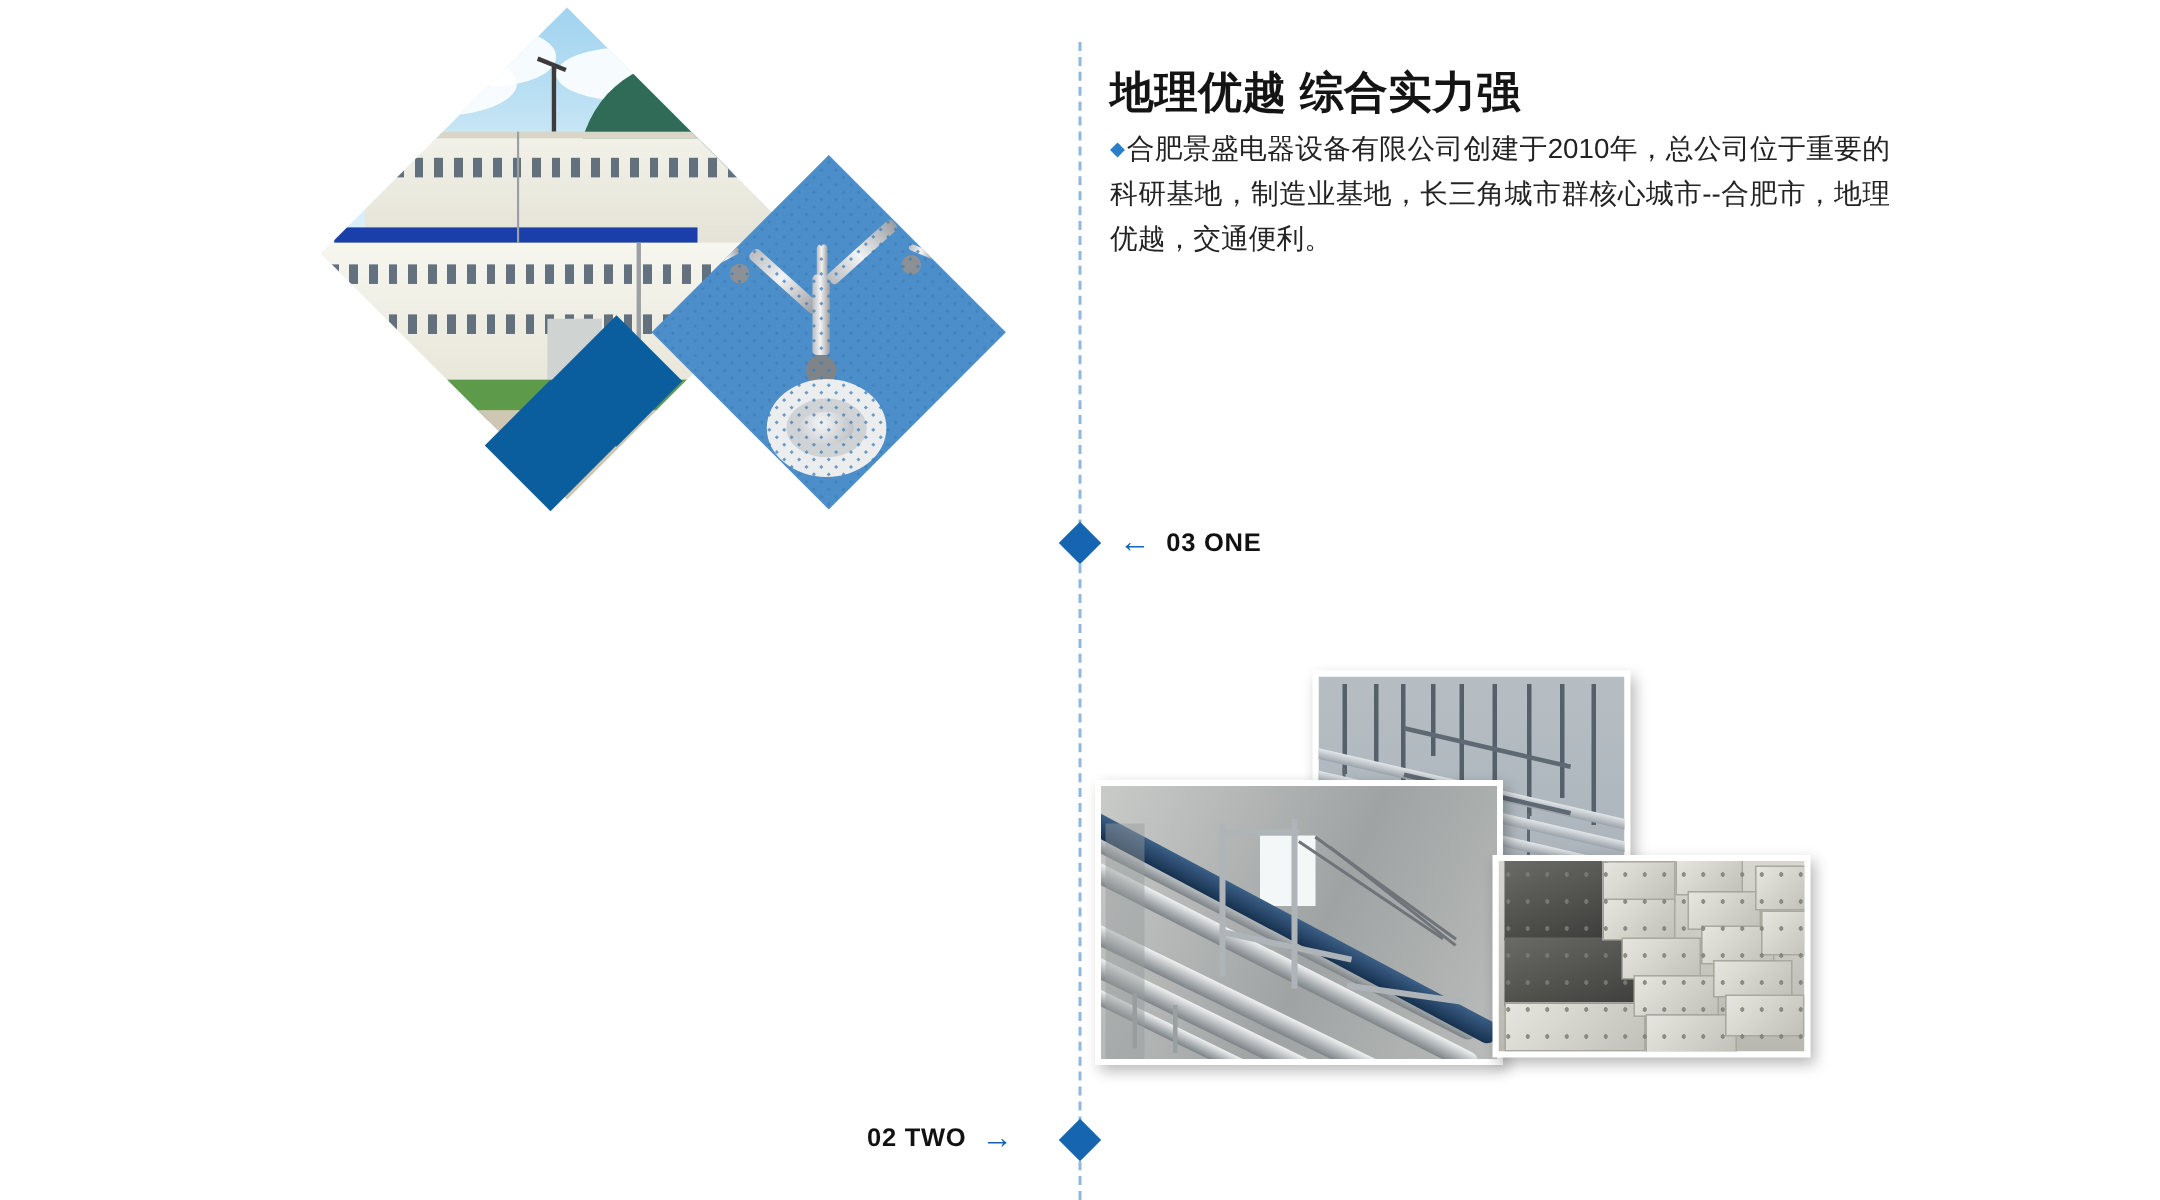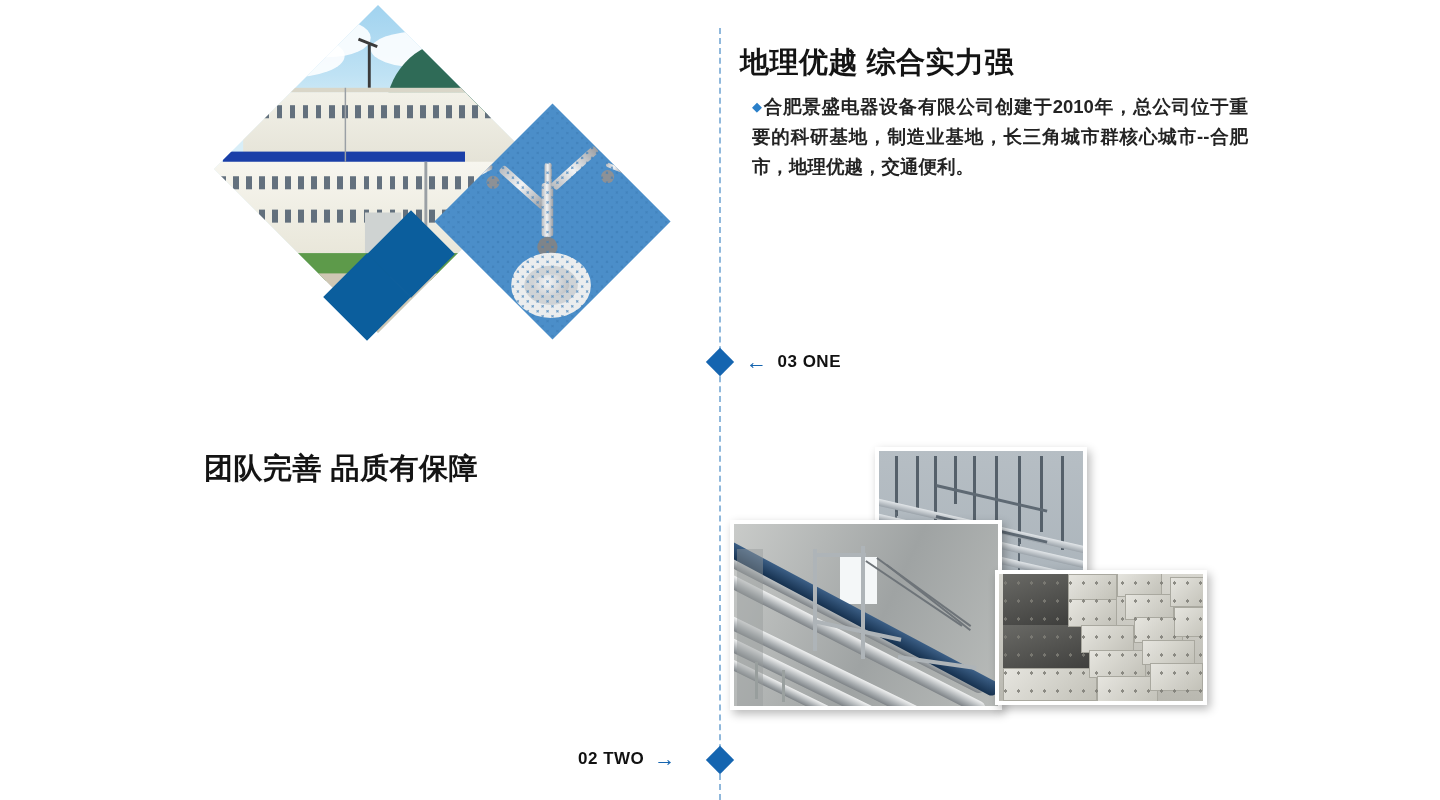--- a/index.html
+++ b/index.html
@@ -83,23 +83,22 @@
     font-weight: bold;
     color: #1668b3;
     letter-spacing: .2px;
     margin: 0 0 10px 0;
     line-height: 1.25;
   }
   .body-p {
     font-size: 18.5px;
     line-height: 1.62;
     color: #232323;
-    margin: 12px;
+    margin: 0;
     text-align: justify;
-    font-weight: bold;
   }
   .bullet {
     color: #2a7fc9;
     font-size: 13px;
     position: relative;
     top: -2px;
     margin-right: 1px;
   }
 
   
@@ -426,21 +425,20 @@
   <h2 class="h-cn">地理优越 综合实力强</h2>
   <p class="body-p"><span class="bullet">◆</span><span>合肥景盛电器设备有限公司创建于2010年，总公司位于重要的科研基地，制造业基地，长三角城市群核心城市--合肥市，地理优越，交通便利。</span></p>
 </div>
 
 <div class="marker-row one">
   <span class="arrow">←</span>
   <span>03 ONE</span>
 </div>
 
 <div class="sec02">
-  <h2 class="h-cn">团队完善 品质有保障</h2>
 </div>
 
 <div class="marker-row two">
   <span>02 TWO</span>
   <span class="arrow">→</span>
 </div>
 
 <div class="collage-b">
 
   <div class="photo p1">

